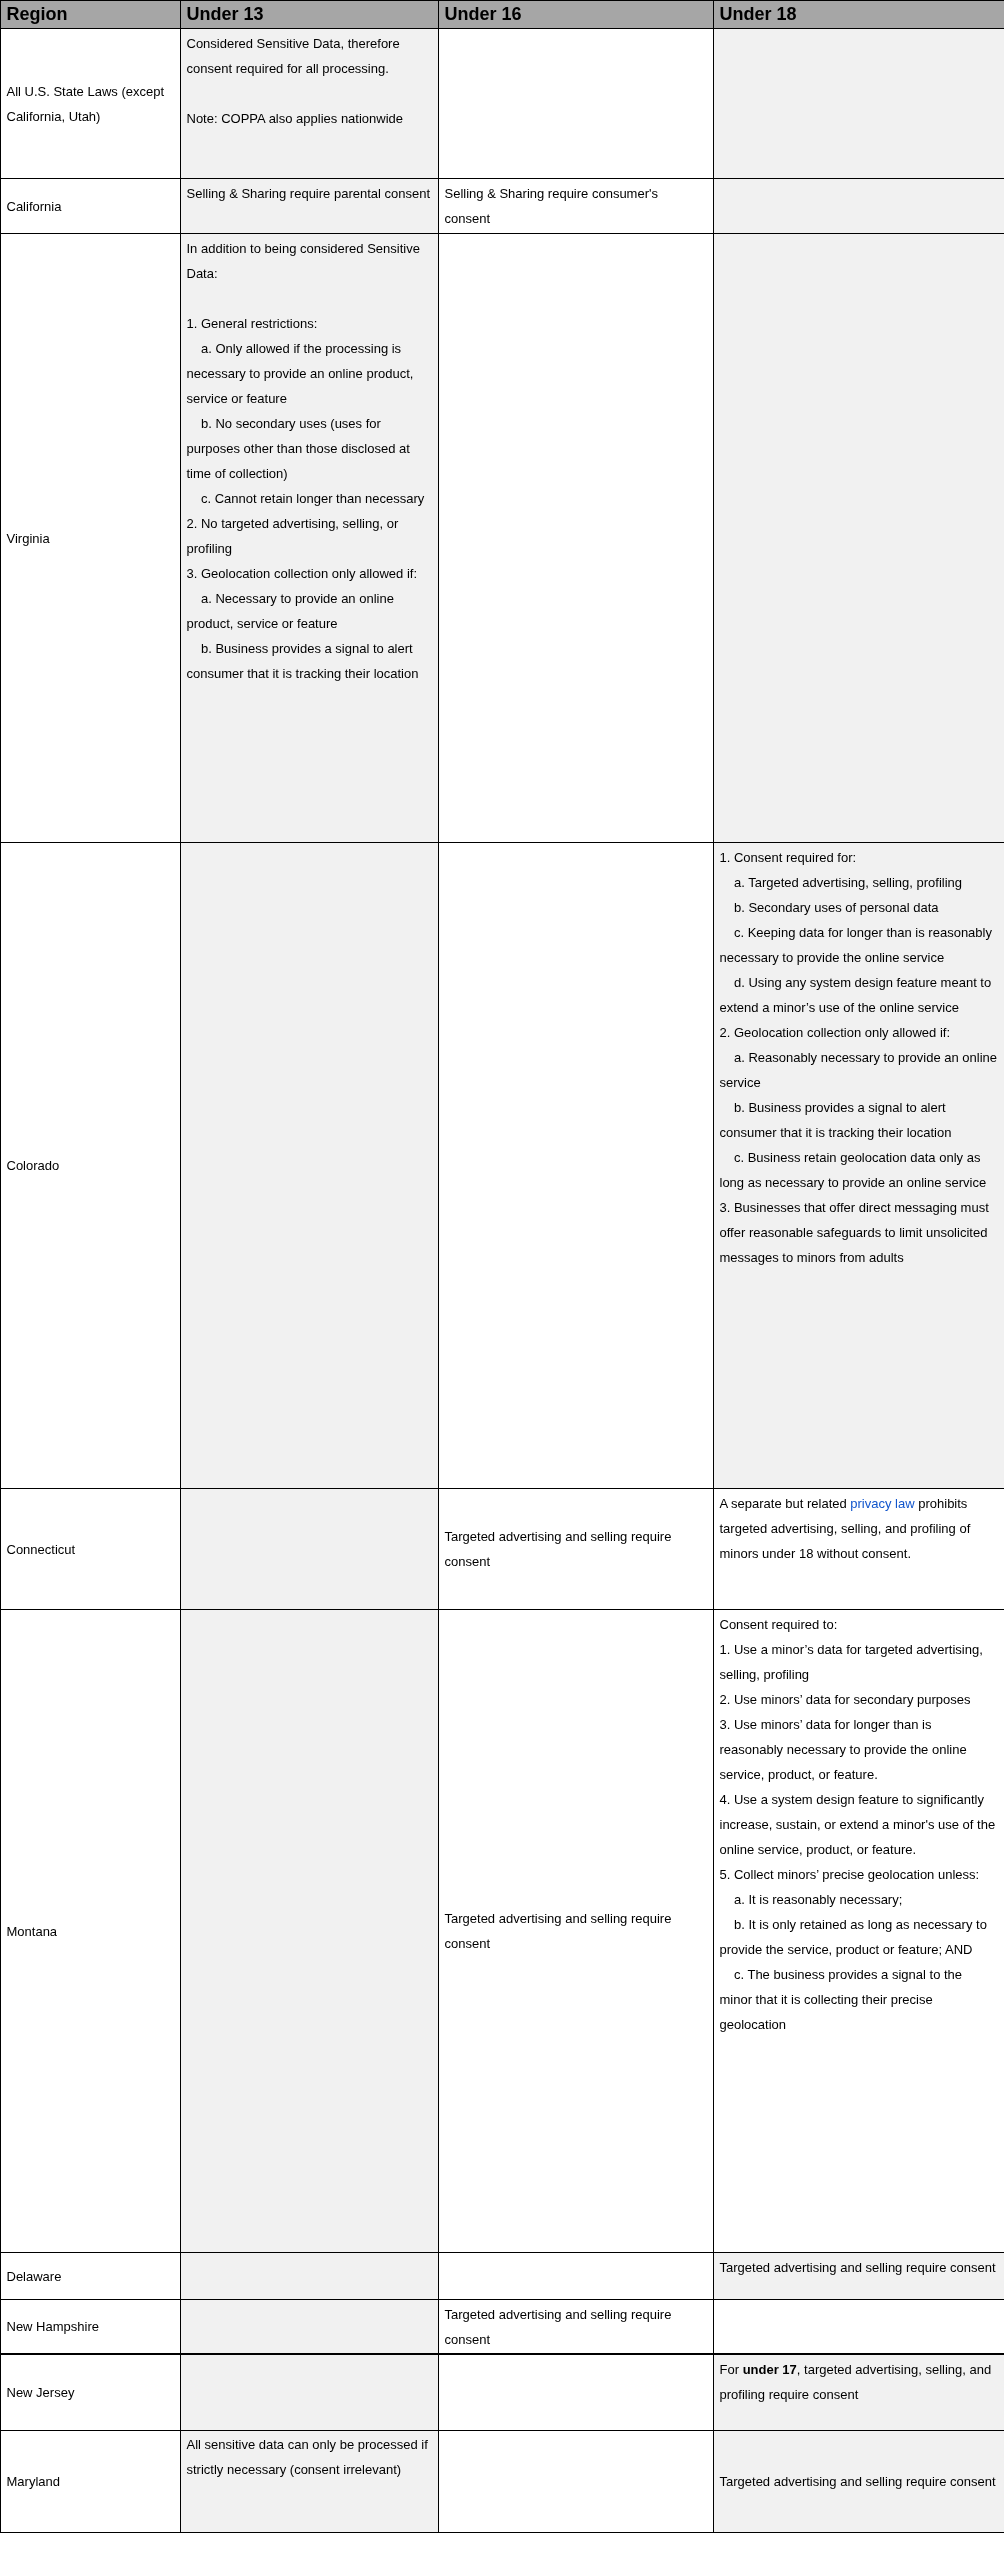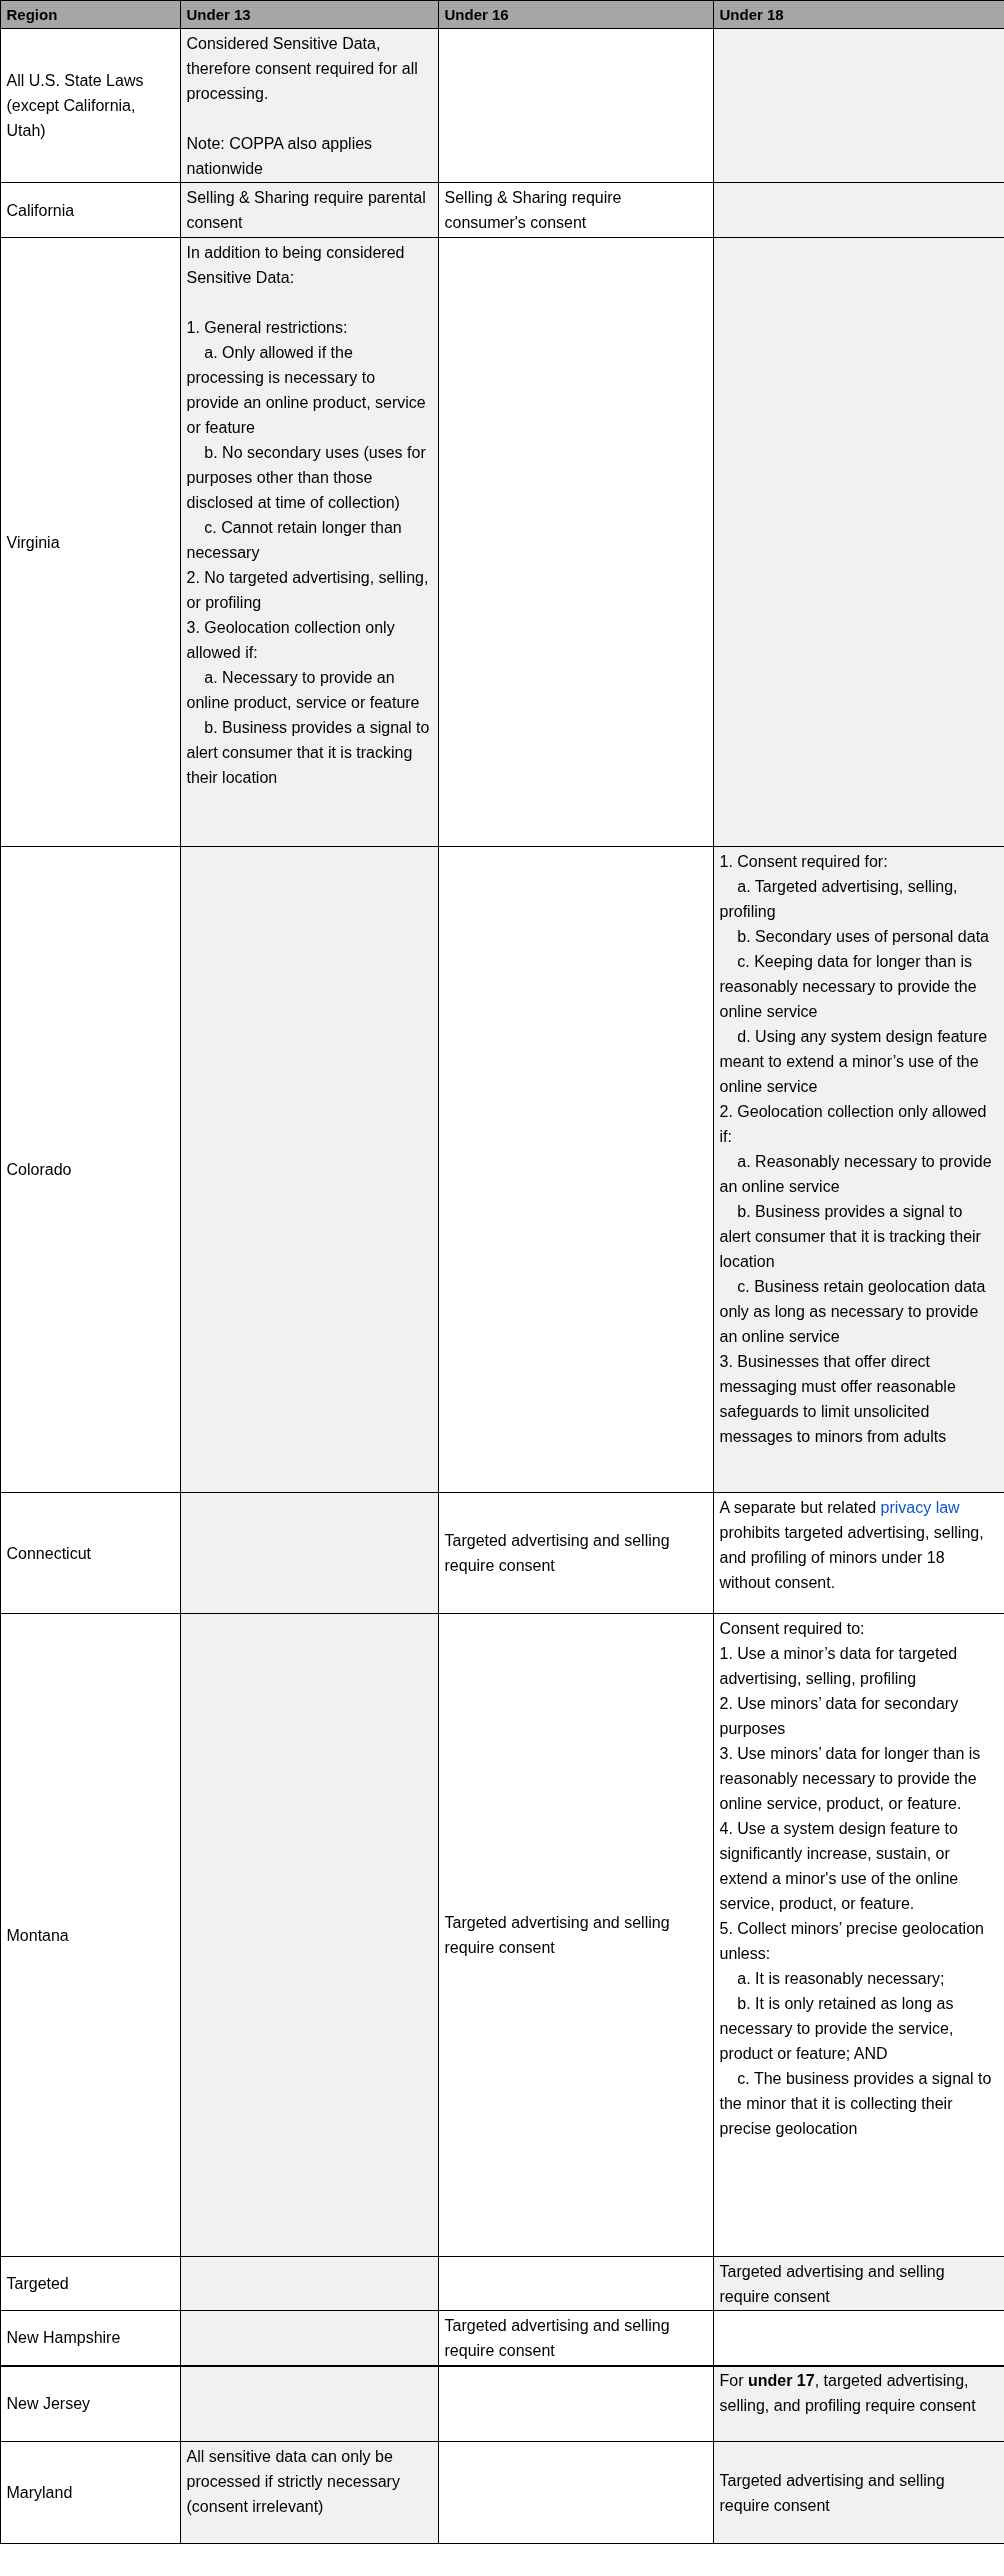--- a/index.html
+++ b/index.html
@@ -14,30 +14,30 @@
     border-collapse:collapse;
     table-layout:fixed;
     width:1005px;
     border:1.6px solid var(--border-col);
     font-family:"Liberation Sans", sans-serif;
     color:#000;
   }
   .law-table th, .law-table td{
     border:0.8px solid var(--border-col);
     padding:1.6px 7.8px 1.6px 5.5px;
-    font-size:16px;
+    font-size:13px;
     line-height:25px;
     overflow:hidden;
     word-wrap:break-word;
   }
   .law-table th{
     background:var(--header-bg);
     text-align:left;
     font-weight:bold;
-    font-size:15px;
+    font-size:18px;
     vertical-align:middle;
     border-bottom:1.6px solid var(--border-col);
     padding-top:0;padding-bottom:0;
   }
   td.region{
     font-weight:normal;
     vertical-align:middle;
     background:var(--white-bg);
   }
   td.cell{
@@ -127,21 +127,21 @@
 1. Use a minor’s data for targeted advertising, selling, profiling
 2. Use minors’ data for secondary purposes
 3. Use minors’ data for longer than is reasonably necessary to provide the online service, product, or feature.
 4. Use a system design feature to significantly increase, sustain, or extend a minor's use of the online service, product, or feature.
 5. Collect minors’ precise geolocation unless:
     a. It is reasonably necessary;
     b. It is only retained as long as necessary to provide the service, product or feature; AND
     c. The business provides a signal to the minor that it is collecting their precise geolocation</td>
     </tr>
     <tr style="height:47px">
-      <td class="region">Targeted</td>
+      <td class="region">Delaware</td>
       <td class="cell shaded"></td>
       <td class="cell"></td>
       <td class="cell shaded">Targeted advertising and selling require consent</td>
     </tr>
     <tr style="height:49px">
       <td class="region">New Hampshire</td>
       <td class="cell shaded"></td>
       <td class="cell">Targeted advertising and selling require consent</td>
       <td class="cell"></td>
     </tr>

